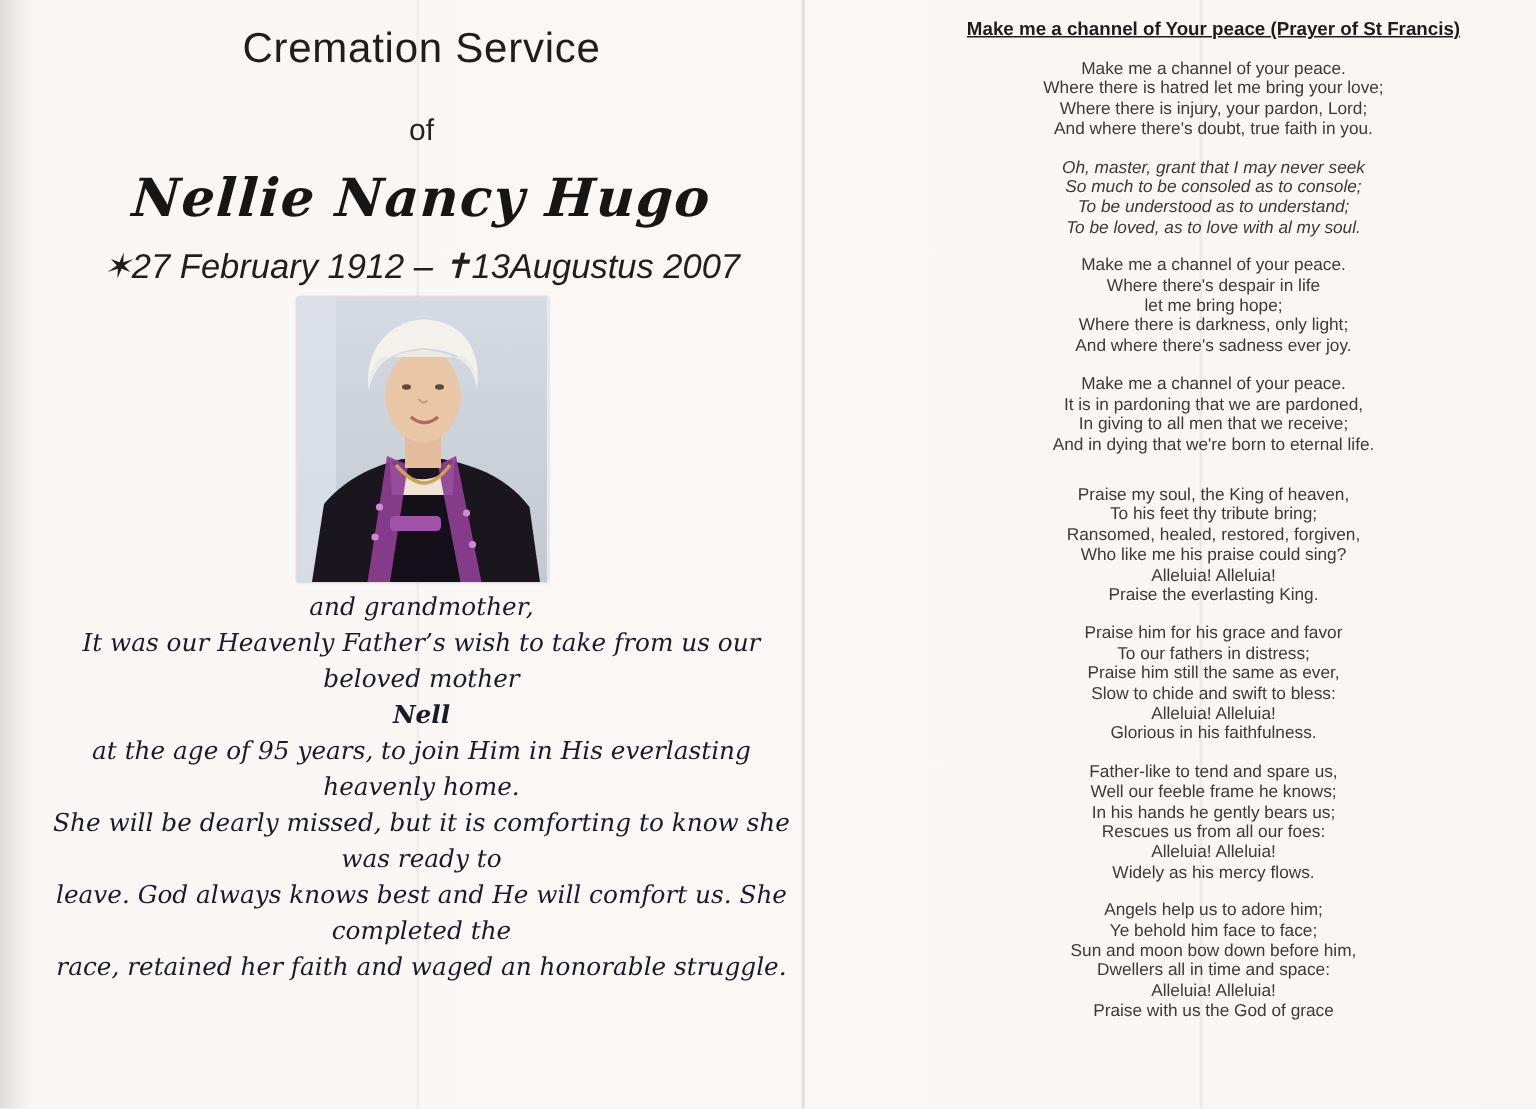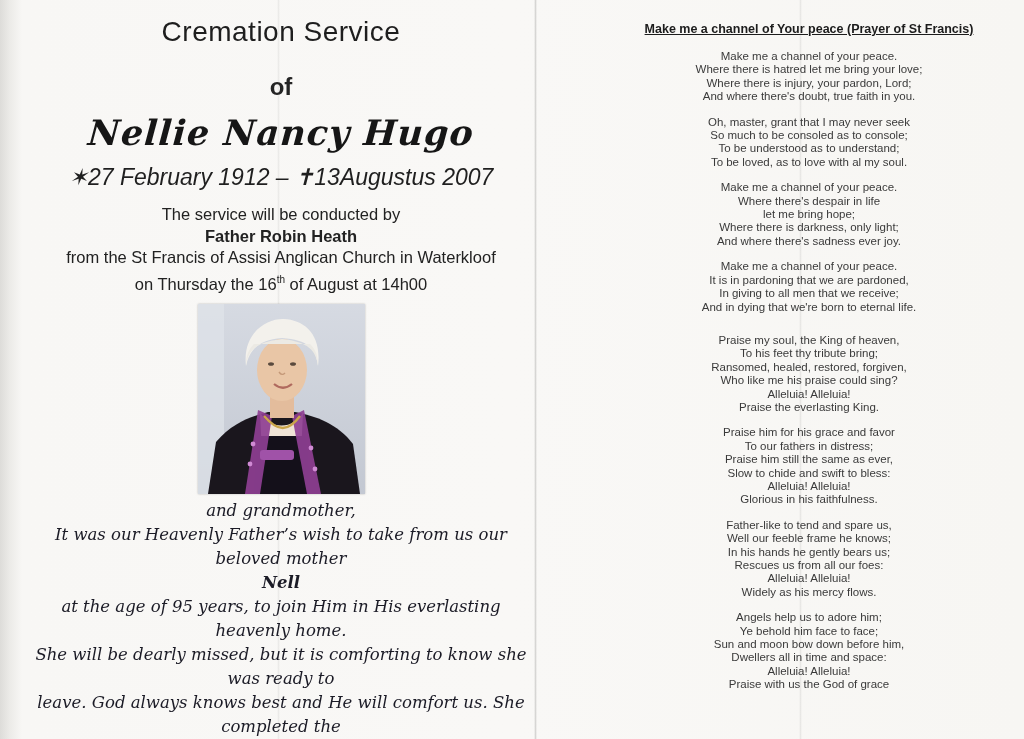--- a/index.html
+++ b/index.html
@@ -14,28 +14,28 @@
     display:flex;
   }
   
   .crease{position:absolute;top:0;bottom:0;width:3px;pointer-events:none;}
   .crease-a{left:277px;background:linear-gradient(90deg,transparent,rgba(120,120,118,.10),transparent);}
   .crease-gutter{left:534px;background:linear-gradient(90deg,transparent,rgba(90,90,88,.22),transparent);}
   .crease-b{left:799px;background:linear-gradient(90deg,transparent,rgba(120,120,118,.12),transparent);}
 
   .page{position:relative;box-sizing:border-box;color:#2b2b2b;}
   .page-left{width:556px;padding:16px 20px 14px 26px;text-align:center;}
-  .page-right{width:468px;padding:22px 50px 0 88px;text-align:center;}
+  .page-right{width:468px;padding:12px 50px 0 88px;text-align:center;}
 
   
   .title{
     font-size:28px;font-weight:400;letter-spacing:.5px;color:#1e1e1e;
     margin:0;line-height:32px;
   }
-  .of-label{margin-top:28px;font-size:24px;line-height:22px;color:#242424;font-weight:bold;}
+  .of-label{margin-top:28px;font-size:20px;line-height:22px;color:#242424;}
   .deceased-name{
     margin-top:14px;font-family:"DejaVu Serif",serif;
     font-style:italic;font-weight:700;font-size:35px;line-height:42px;
     color:#161616;letter-spacing:1px;transform:skewX(-4deg);
   }
   .life-dates{margin-top:11px;font-style:italic;font-size:23px;line-height:24px;color:#1f1f1f;font-weight:500;}
   .service-block{margin-top:15px;font-size:16.5px;line-height:21.5px;color:#222;}
   .service-conductor{font-weight:700;}
   .service-block sup{font-size:10px;}
   .photo-frame{
@@ -52,43 +52,37 @@
   
   .hymn{margin:0 0 18px 0;}
   .hymn-title{
     font-size:12.5px;font-weight:700;text-decoration:underline;
     color:#1c1c1c;line-height:15px;margin:0 0 13px 0;
   }
   .stanza{
     font-size:11.5px;line-height:13.4px;color:#3a3a3a;
     margin:0 0 12px 0;
   }
-  .stanza.italic{}
+  .stanza.italic{font-style:italic;}
   .hymn+.hymn{margin-top:20px;}
 </style>
 </head>
 <body>
 
 <div class="scan">
   <div class="crease crease-a"></div>
   <div class="crease crease-gutter"></div>
   <div class="crease crease-b"></div>
 
   <div class="page page-left">
     <h1 class="title">Cremation Service</h1>
     <div class="of-label">of</div>
     <div class="deceased-name">Nellie Nancy Hugo</div>
     <div class="life-dates">✶27 February 1912 –  ✝13Augustus 2007</div>
 
-    <div class="service-block">
-      <div>The service will be conducted by</div>
-      <div class="service-conductor">Father Robin Heath</div>
-      <div>from the St Francis of Assisi Anglican Church in Waterkloof</div>
-      <div><span>on Thursday the 16</span><sup>th</sup><span> of August at 14h00</span></div>
-    </div>
 
     <svg class="photo-frame" viewBox="0 0 167 190" xmlns="http://www.w3.org/2000/svg" role="img">
       <defs>
         <linearGradient id="bgGrad" x1="0" y1="0" x2="0" y2="1">
           <stop offset="0" stop-color="#d6dae2"></stop>
           <stop offset="1" stop-color="#c3c8d2"></stop>
         </linearGradient>
       </defs>
       <rect x="0" y="0" width="167" height="190" fill="url(#bgGrad)"></rect>
       <rect x="0" y="0" width="26" height="190" fill="#e0e4ea" opacity="0.7"></rect>

